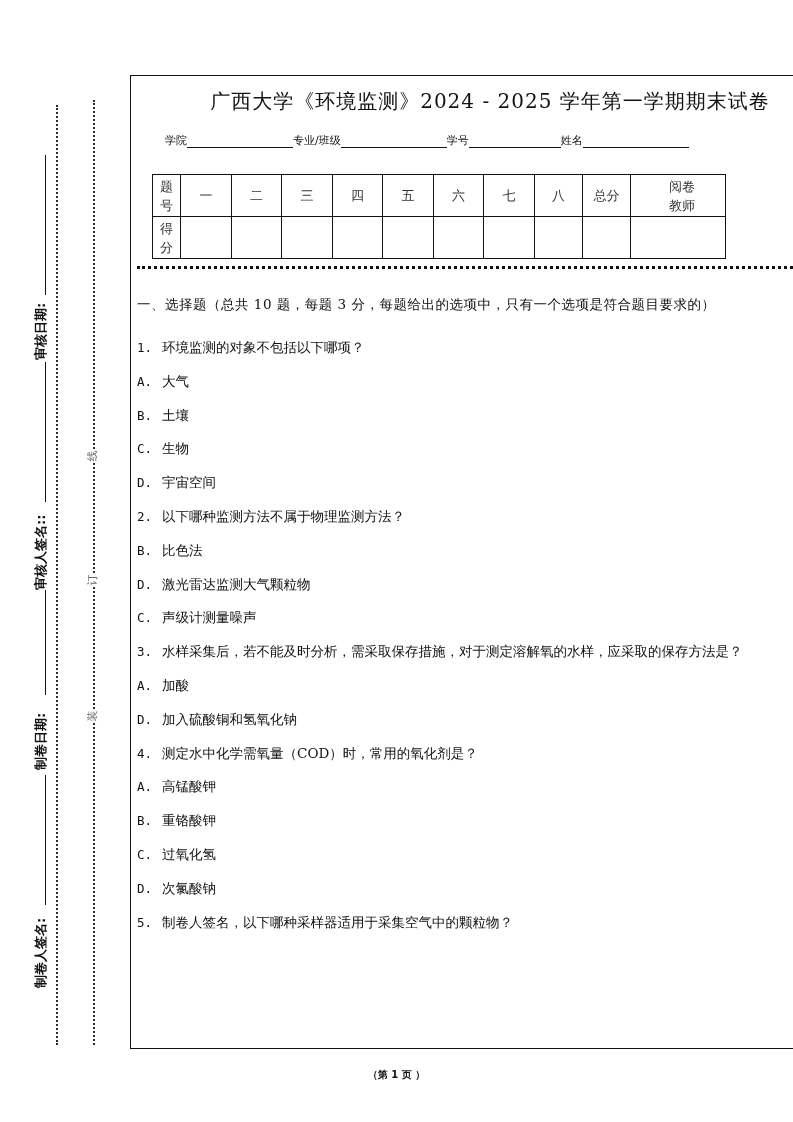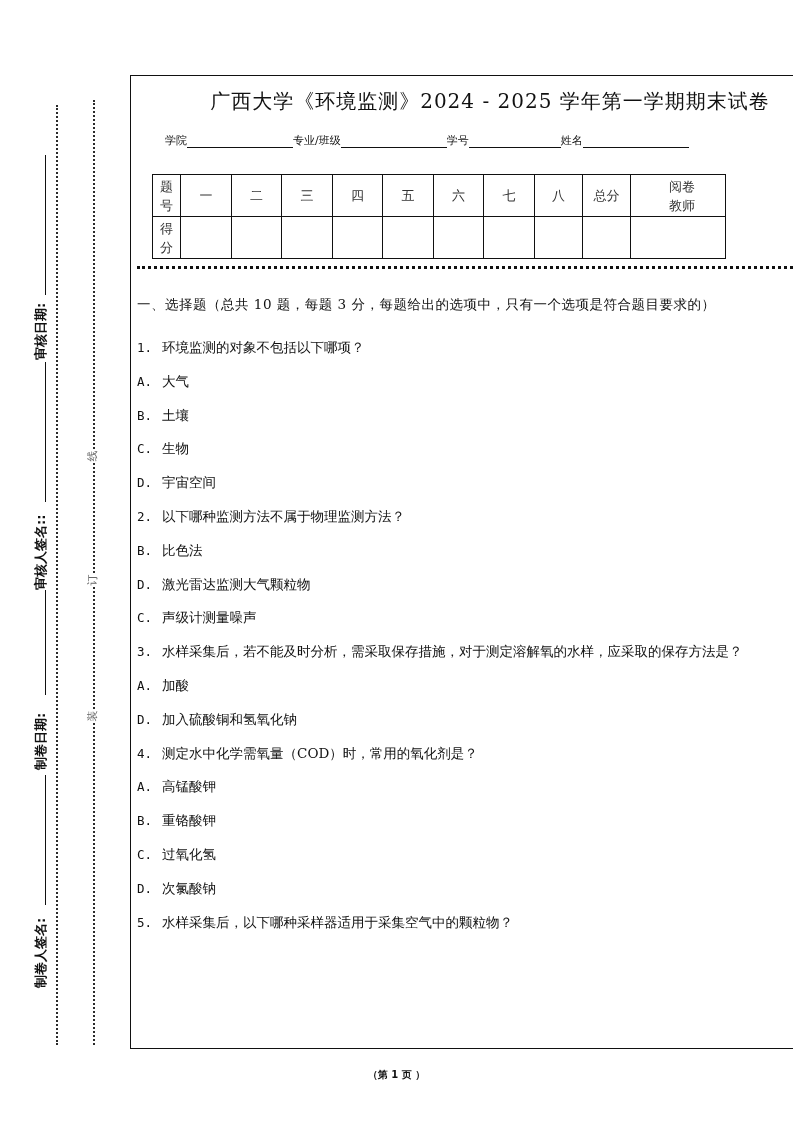--- a/index.html
+++ b/index.html
@@ -190,17 +190,17 @@
     <div class="line wrap"><span class="num">3.</span><span>水样采集后，若不能及时分析，需采取保存措施，对于测定溶解氧的水样，应采取的保存方法是？</span></div>
     <div class="line"><span class="num">A.</span><span>加酸</span></div>
     <div class="line"><span class="num">D.</span><span>加入硫酸铜和氢氧化钠</span></div>
 
     <div class="line"><span class="num">4.</span><span>测定水中化学需氧量（COD）时，常用的氧化剂是？</span></div>
     <div class="line"><span class="num">A.</span><span>高锰酸钾</span></div>
     <div class="line"><span class="num">B.</span><span>重铬酸钾</span></div>
     <div class="line"><span class="num">C.</span><span>过氧化氢</span></div>
     <div class="line"><span class="num">D.</span><span>次氯酸钠</span></div>
 
-    <div class="line"><span class="num">5.</span><span>水样采集后，以下哪种采样器适用于采集空气中的颗粒物？</span></div>
+    <div class="line"><span class="num">5.</span><span>制卷人签名，以下哪种采样器适用于采集空气中的颗粒物？</span></div>
   </div>
 </div>
 
 <div class="footer">（第 1 页 ）</div>
 
 </body></html>

